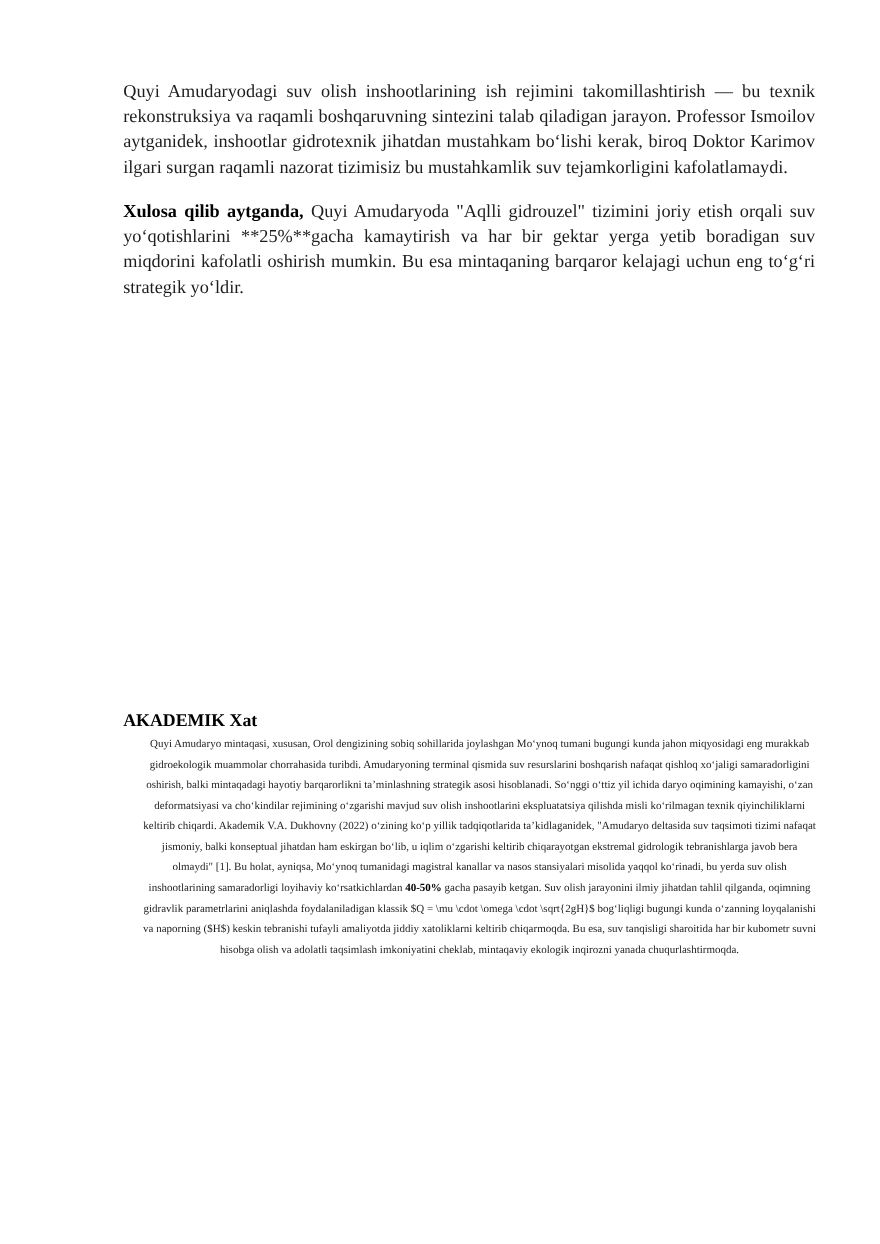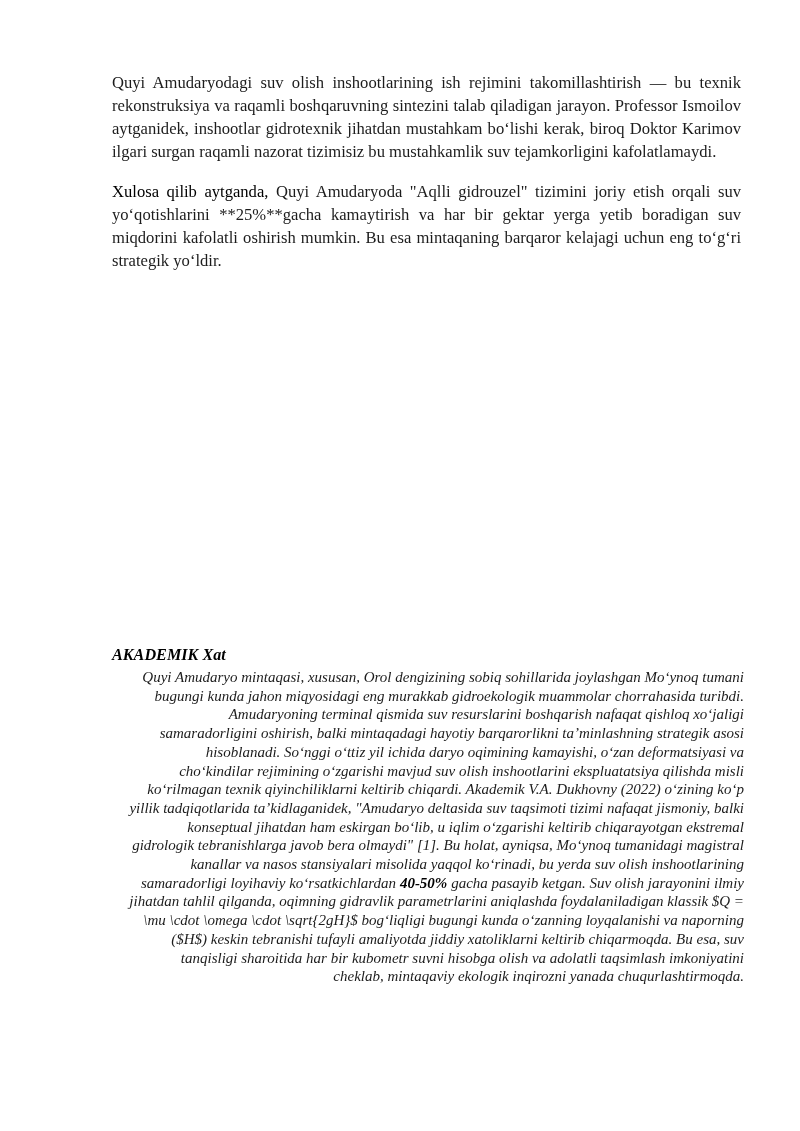--- a/index.html
+++ b/index.html
@@ -27,44 +27,43 @@
     margin: 0;
     font-size: 16.6px;
     line-height: 23px;
     text-align: justify;
     color: #1c1c1c;
   }
   .memo p + p {
     margin-top: 17px;
   }
   .memo strong {
-    font-weight: normal;
+    font-weight: bold;
     color: #000000;
   }
   
   .letter {
     position: absolute;
     top: 645px;
     left: 112px;
     width: 632px;
-    font-style: italic;
   }
   .letter .kicker,
   .letter .title {
     margin: 0;
     font-size: 16.2px;
     line-height: 21px;
     font-weight: bold;
     color: #000000;
   }
   .letter .body {
     margin: 2px 0 0 16px;
-    font-size: 15px;
+    font-size: 10px;
     line-height: 18.7px;
-    text-align: right;
+    text-align: center;
     color: #1c1c1c;
   }
   .letter .body strong {
     font-weight: bold;
     color: #000000;
   }
 </style>
 </head>
 <body>
 

